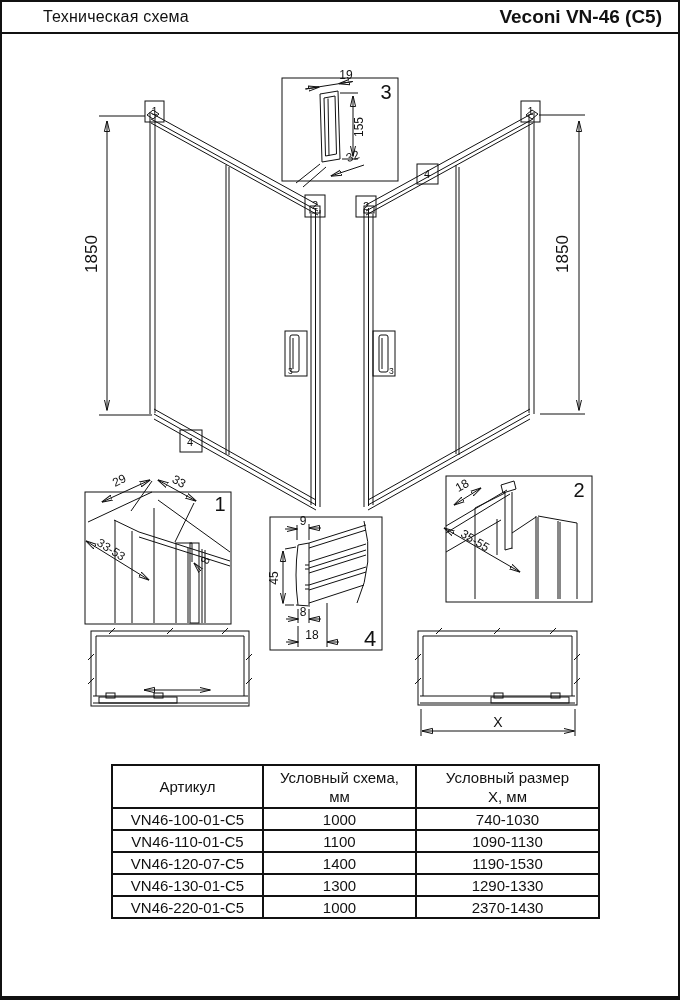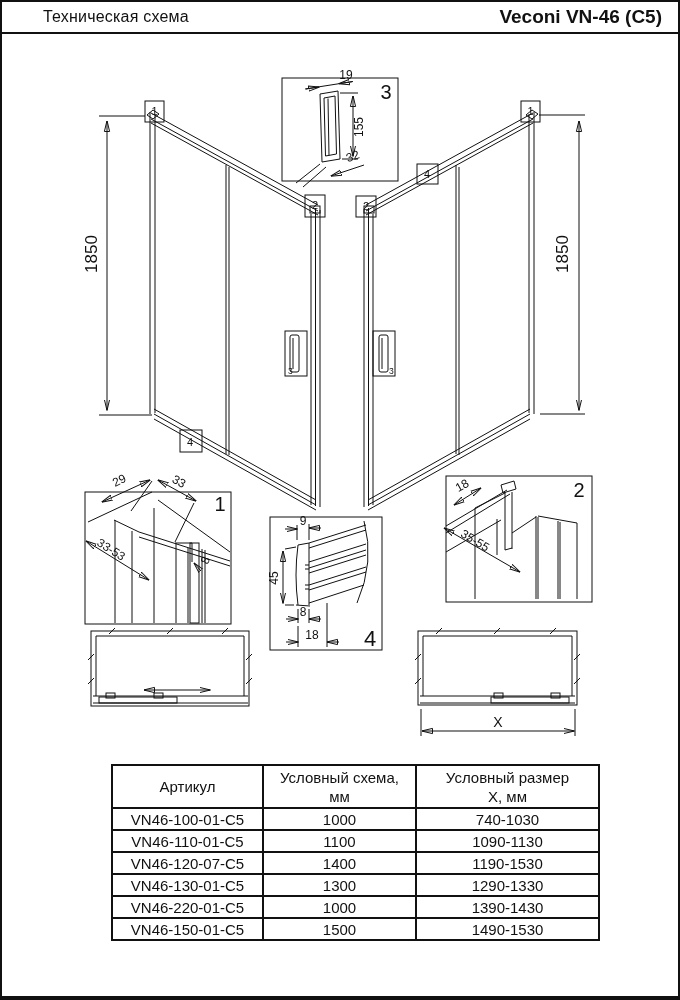--- a/index.html
+++ b/index.html
@@ -357,23 +357,18 @@
         <td>1190-1530</td>
       </tr>
       <tr>
         <td>VN46-130-01-C5</td>
         <td>1300</td>
         <td>1290-1330</td>
       </tr>
       <tr>
         <td>VN46-220-01-C5</td>
         <td>1000</td>
-        <td>1390-1430</td>
-      </tr>
-      <tr>
-        <td>VN46-150-01-C5</td>
-        <td>1500</td>
-        <td>1490-1530</td>
+        <td>2370-1430</td>
       </tr>
     </tbody>
   </table>
 
 </div>
 
 </body></html>

